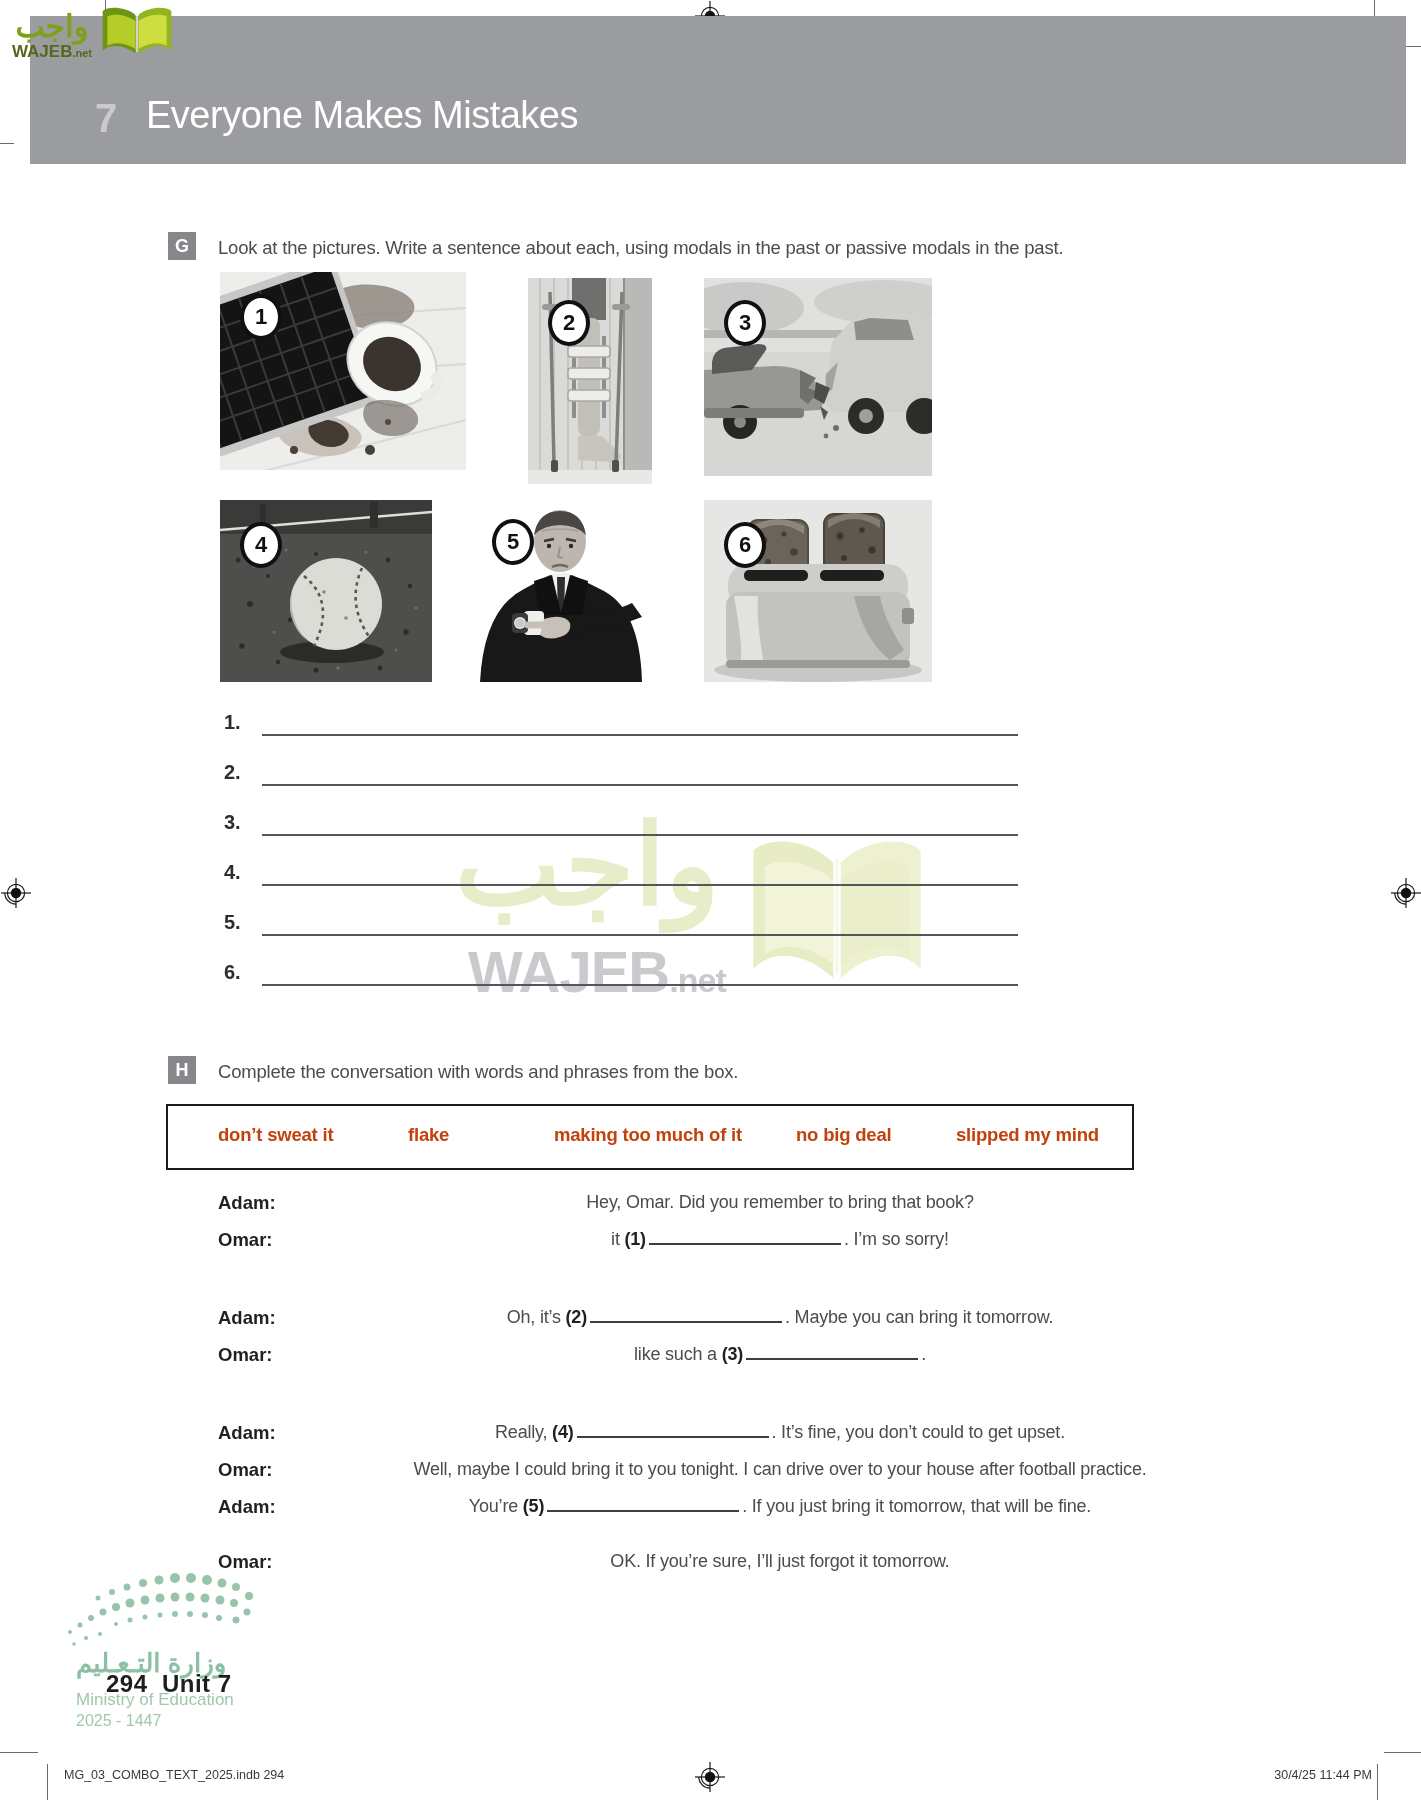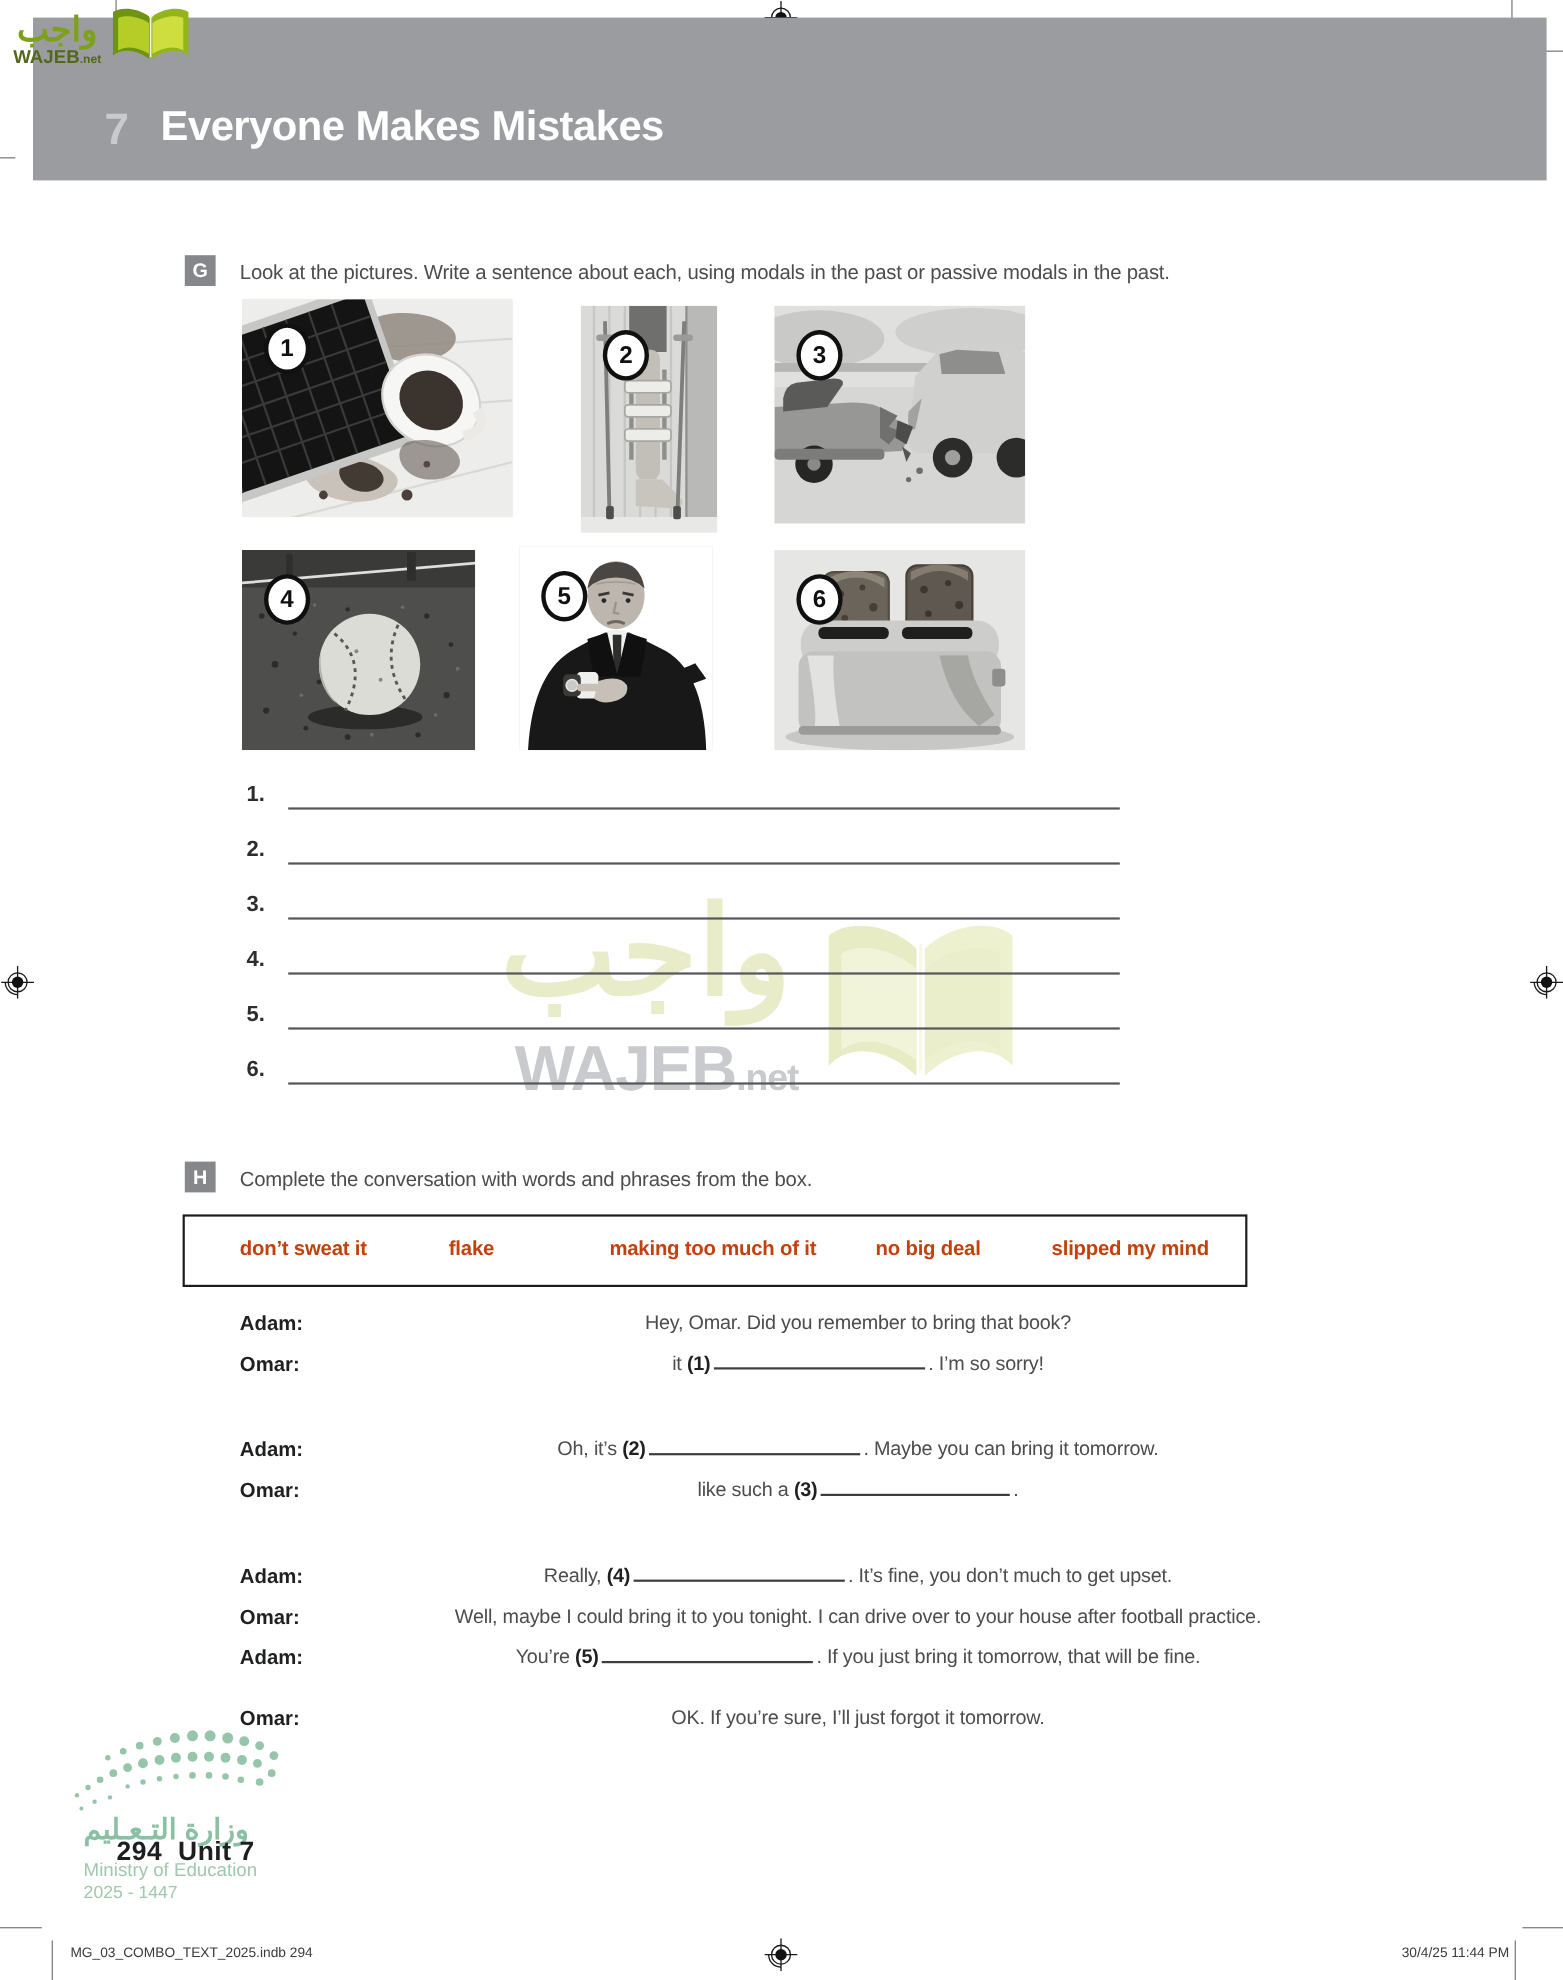--- a/index.html
+++ b/index.html
@@ -6,21 +6,21 @@
   .page{position:relative;width:1421px;height:1800px;background:#fff;overflow:hidden;
         font-family:"Liberation Sans",sans-serif;color:#4b4c4e;}
 
   
   .cropline{position:absolute;background:#6a6a6a;}
   .regmark{position:absolute;width:30px;height:30px;}
 
   
   .banner{position:absolute;left:30px;top:16px;width:1376px;height:148px;background:#9b9c9f;}
   .unit-num{position:absolute;left:95px;top:96px;font-size:40px;font-weight:bold;color:#c9cacc;letter-spacing:-1px;}
-  .unit-title{position:absolute;left:146px;top:94px;font-size:38px;font-weight:700;color:#ffffff;letter-spacing:-0.5px;}
+  .unit-title{position:absolute;left:146px;top:94px;font-size:38px;font-weight:400;color:#ffffff;letter-spacing:-0.5px;}
 
   
   .logo-ar{position:absolute;left:6px;top:12px;width:92px;text-align:center;font-size:31px;font-weight:bold;color:#7da21a;line-height:30px;}
   .logo-en{position:absolute;left:4px;top:42px;width:96px;text-align:center;font-size:17px;font-weight:bold;color:#55661d;letter-spacing:0px;}
   .logo-en .tld{font-size:11px;}
   .logo-book{position:absolute;left:98px;top:4px;width:78px;height:62px;}
 
   
   .sec-badge{position:absolute;width:28px;height:28px;background:#85878a;color:#fff;
              font-weight:bold;font-size:18px;display:flex;align-items:center;justify-content:center;}
@@ -395,21 +395,21 @@
     <div class="dtxt"><span>Oh, it’s </span><b>(2)</b><span class="blank"></span><span>. Maybe you can bring it tomorrow.</span></div>
   </div>
   <div class="drow z2" style="top:1344px;">
     <span class="spk">Omar:</span>
     <div class="dtxt">
       <span>like such a </span><b>(3)</b><span class="blank sm"></span><span>.</span>
     </div>
   </div>
   <div class="drow z2" style="top:1422px;">
     <span class="spk">Adam:</span>
-    <div class="dtxt"><span>Really, </span><b>(4)</b><span class="blank"></span><span>. It’s fine, you don’t much to get upset.</span></div>
+    <div class="dtxt"><span>Really, </span><b>(4)</b><span class="blank"></span><span>. It’s fine, you don’t could to get upset.</span></div>
   </div>
   <div class="drow z2" style="top:1459px;">
     <span class="spk">Omar:</span>
     <div class="dtxt"><span>Well, maybe I could bring it to you tonight. I can drive over to your house after football practice.</span></div>
   </div>
   <div class="drow z2" style="top:1496px;">
     <span class="spk">Adam:</span>
     <div class="dtxt"><span>You’re </span><b>(5)</b><span class="blank"></span><span>. If you just bring it tomorrow, that will be fine.</span></div>
   </div>
   <div class="drow z2" style="top:1551px;">

